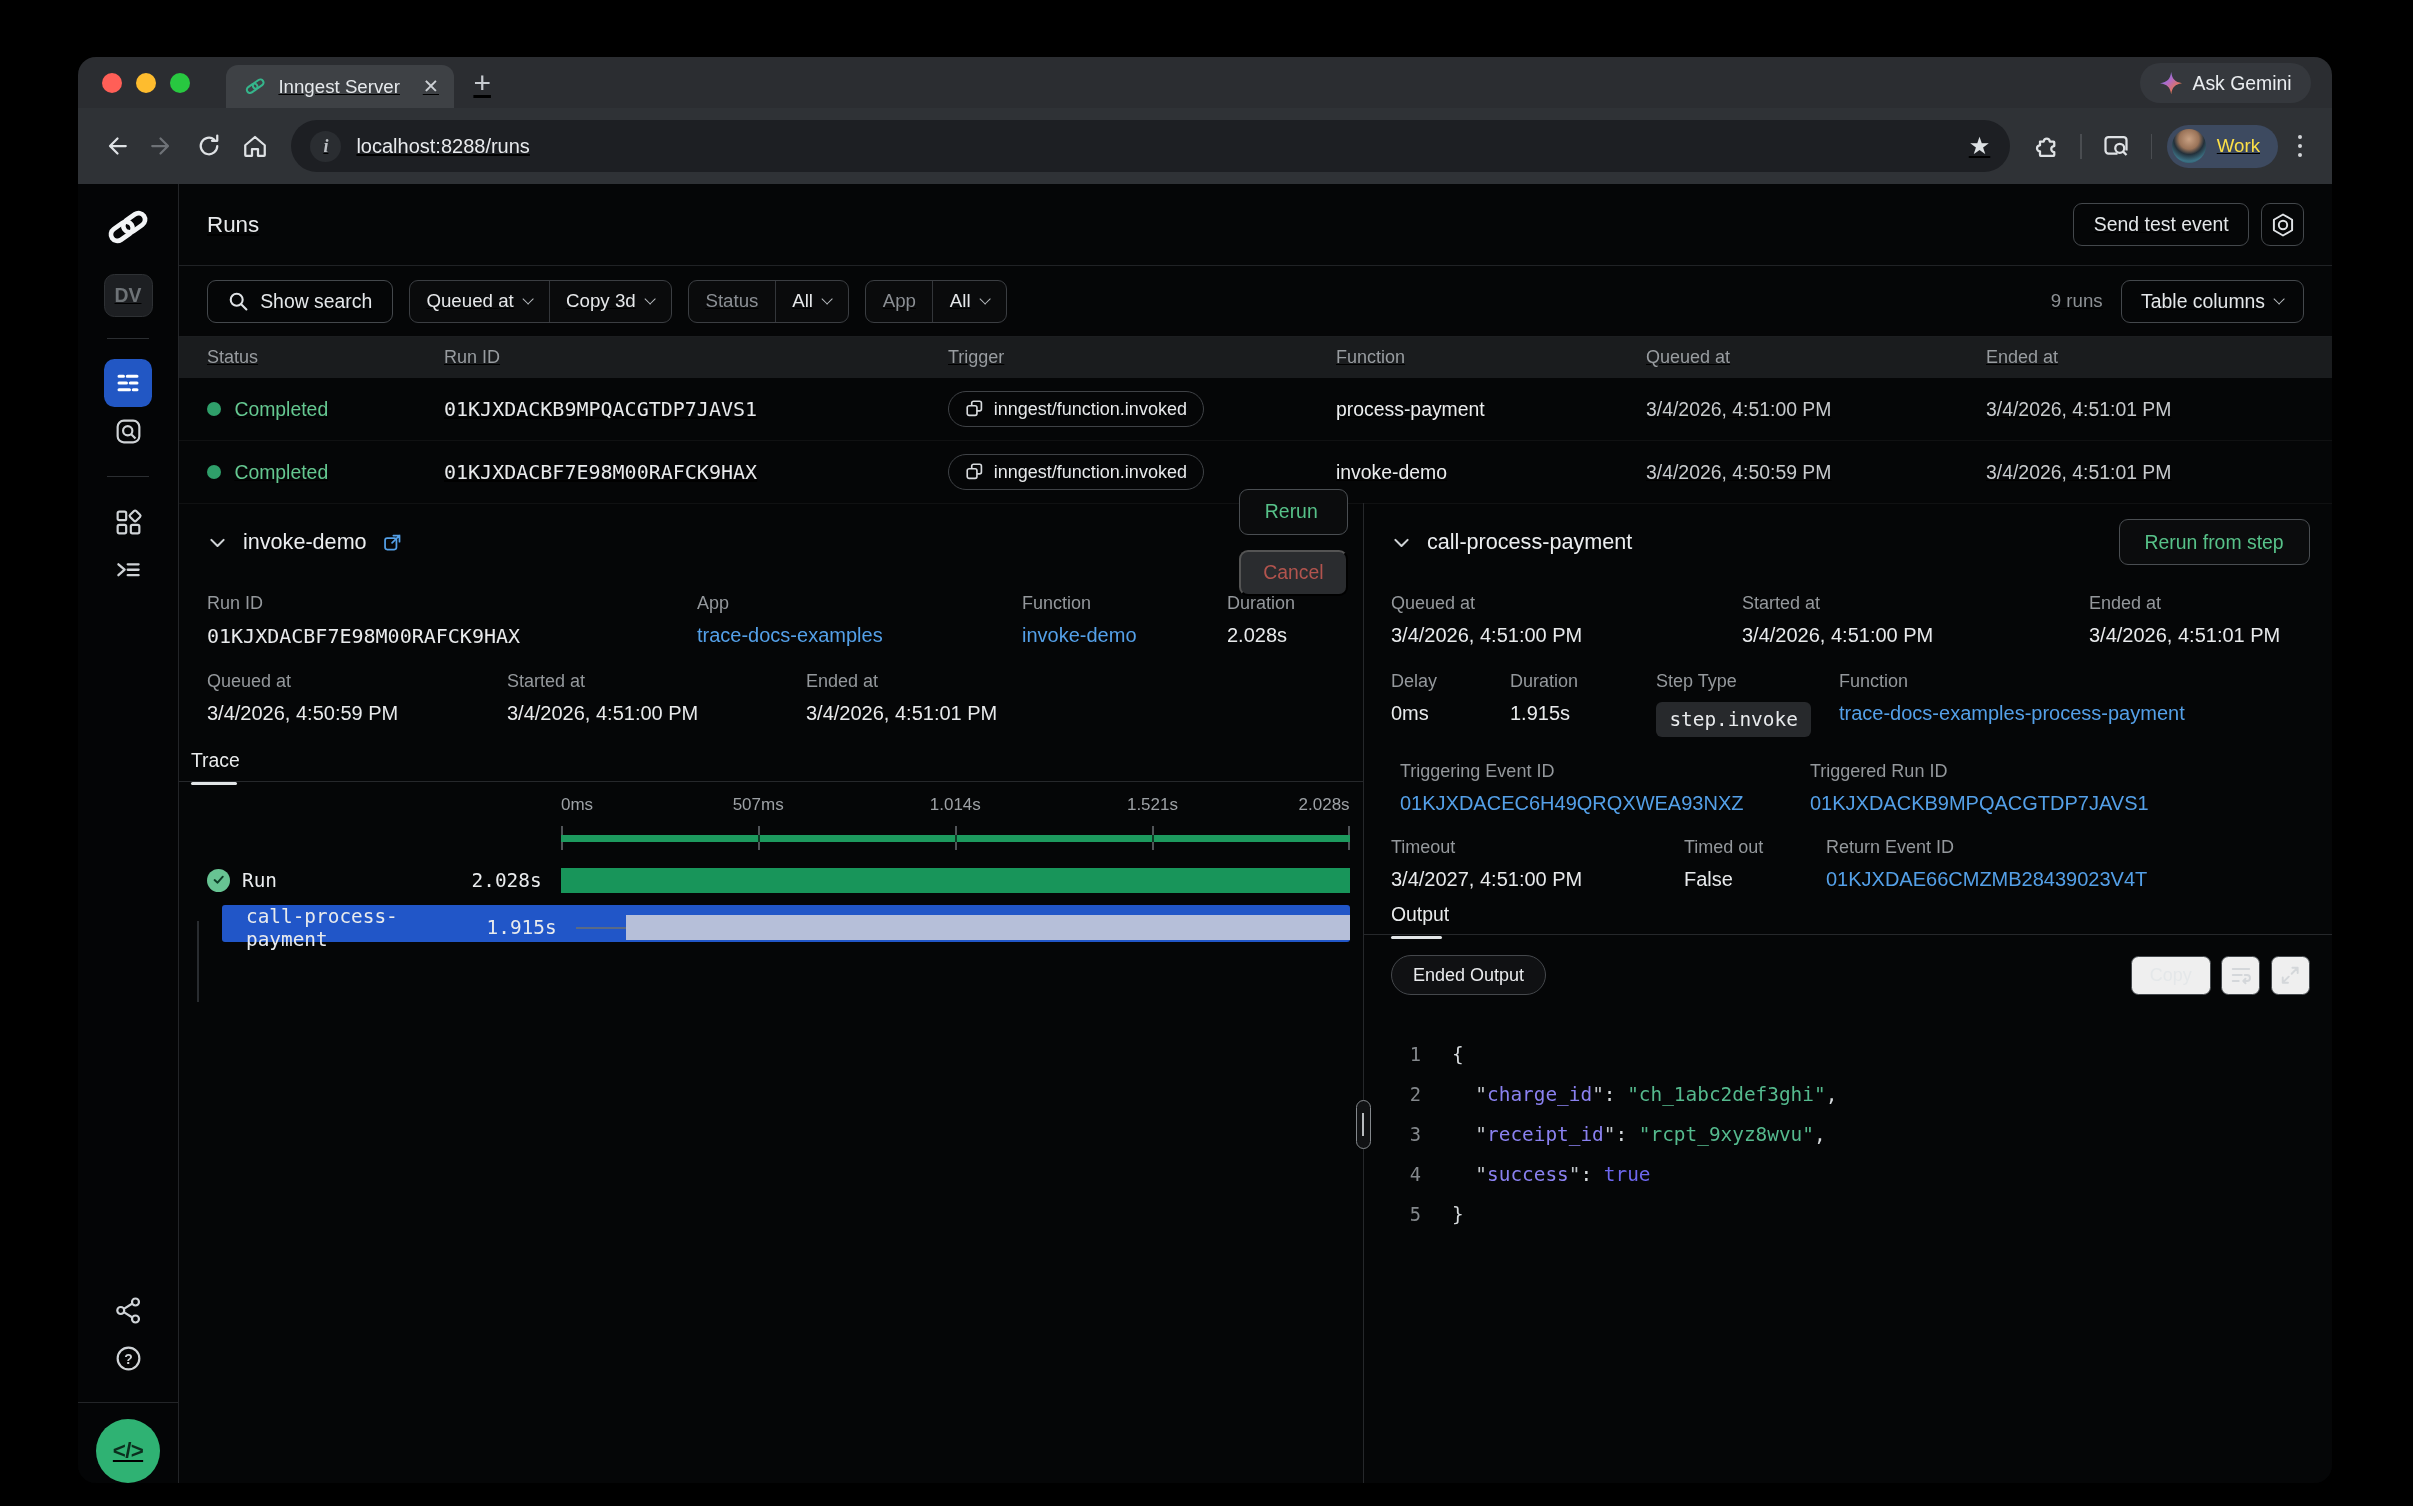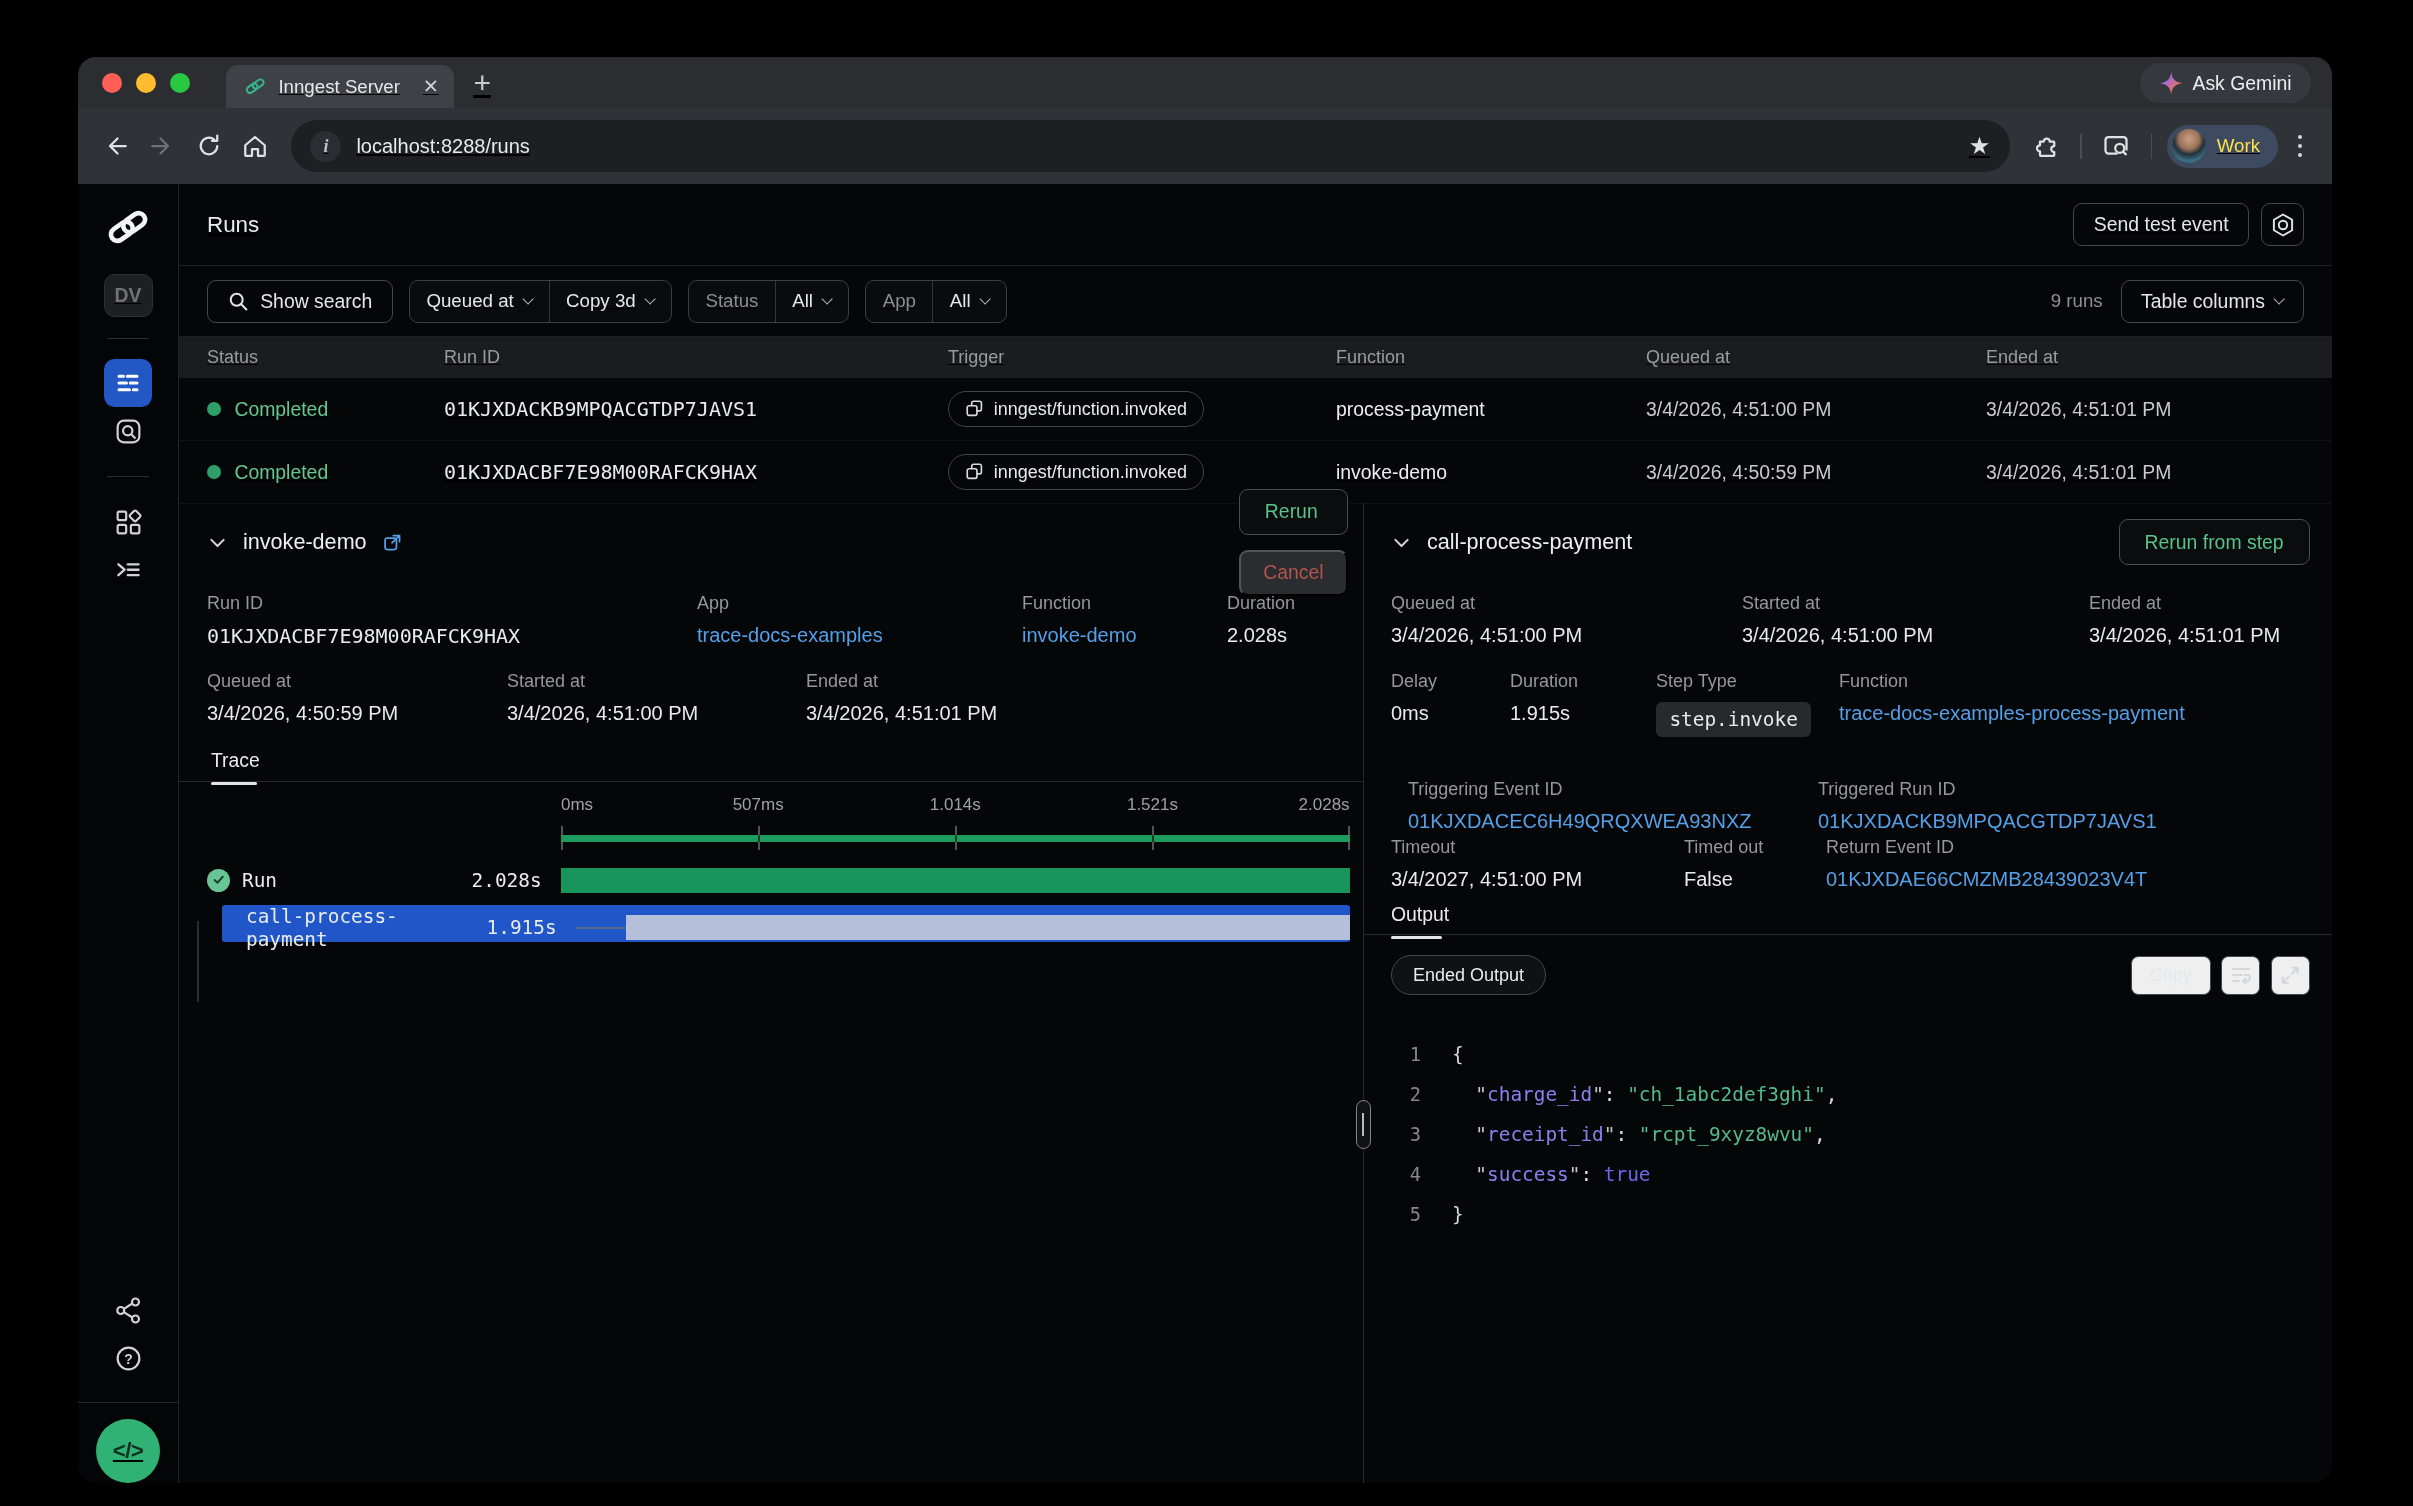--- a/index.html
+++ b/index.html
@@ -98,25 +98,25 @@
                 color:#b2544e; font-size:19.4px; background:#2a2c2f; }
 
   .label { color:#94989c; font-size:18px; margin-bottom:10.4px; }
   .value { color:#e8eaec; font-size:20px; font-weight:500; }
   .link { color:#54a0e8; font-size:20px; }
   .ig { position:absolute; display:grid; }
   .ig1L { top:90px; left:28px; grid-template-columns:490px 325px 205px auto; }
   .ig2L { top:168px; left:28px; grid-template-columns:300px 299px auto; }
   .ig1R { top:90px; left:27px; grid-template-columns:351px 347px auto; }
   .ig2R { top:168px; left:27px; grid-template-columns:119px 146px 183px auto; }
-  .ig3R { top:258px; left:44px; grid-template-columns:410px auto;margin-top:18px; }
+  .ig3R { top:258px; left:36px; grid-template-columns:410px auto; }
   .ig4R { top:334px; left:27px; grid-template-columns:293px 142px auto; }
   .chip { display:inline-block; background:#27292c; border-radius:6px; padding:6px 13.4px; color:#e8eaec; font-size:19.4px; }
 
-  .tabline { position:absolute; left:32px; }
+  .tabline { position:absolute; left:12px; }
   .tabline .tab-txt { color:#e9ebec; font-size:19.4px; }
   .tabline .tab-underline { height:3px; background:#e2e5e7; border-radius:1.5px; margin-top:10.4px; }
   .hrule { position:absolute; left:0; right:0; height:0.7px; background:#26282b; }
 
   
   .timeline { position:absolute; left:28px; right:13.4px; top:290px; }
   .trow { display:grid; grid-template-columns:354px 1fr; align-items:center; }
   .axis-row { height:25px; margin-bottom:4.5px; }
   .axis-track { position:relative; height:25px; color:#9da1a5; font-size:17px; }
   .axis-lbl { position:absolute; top:1.5px; transform:translateX(-50%); white-space:nowrap; }

